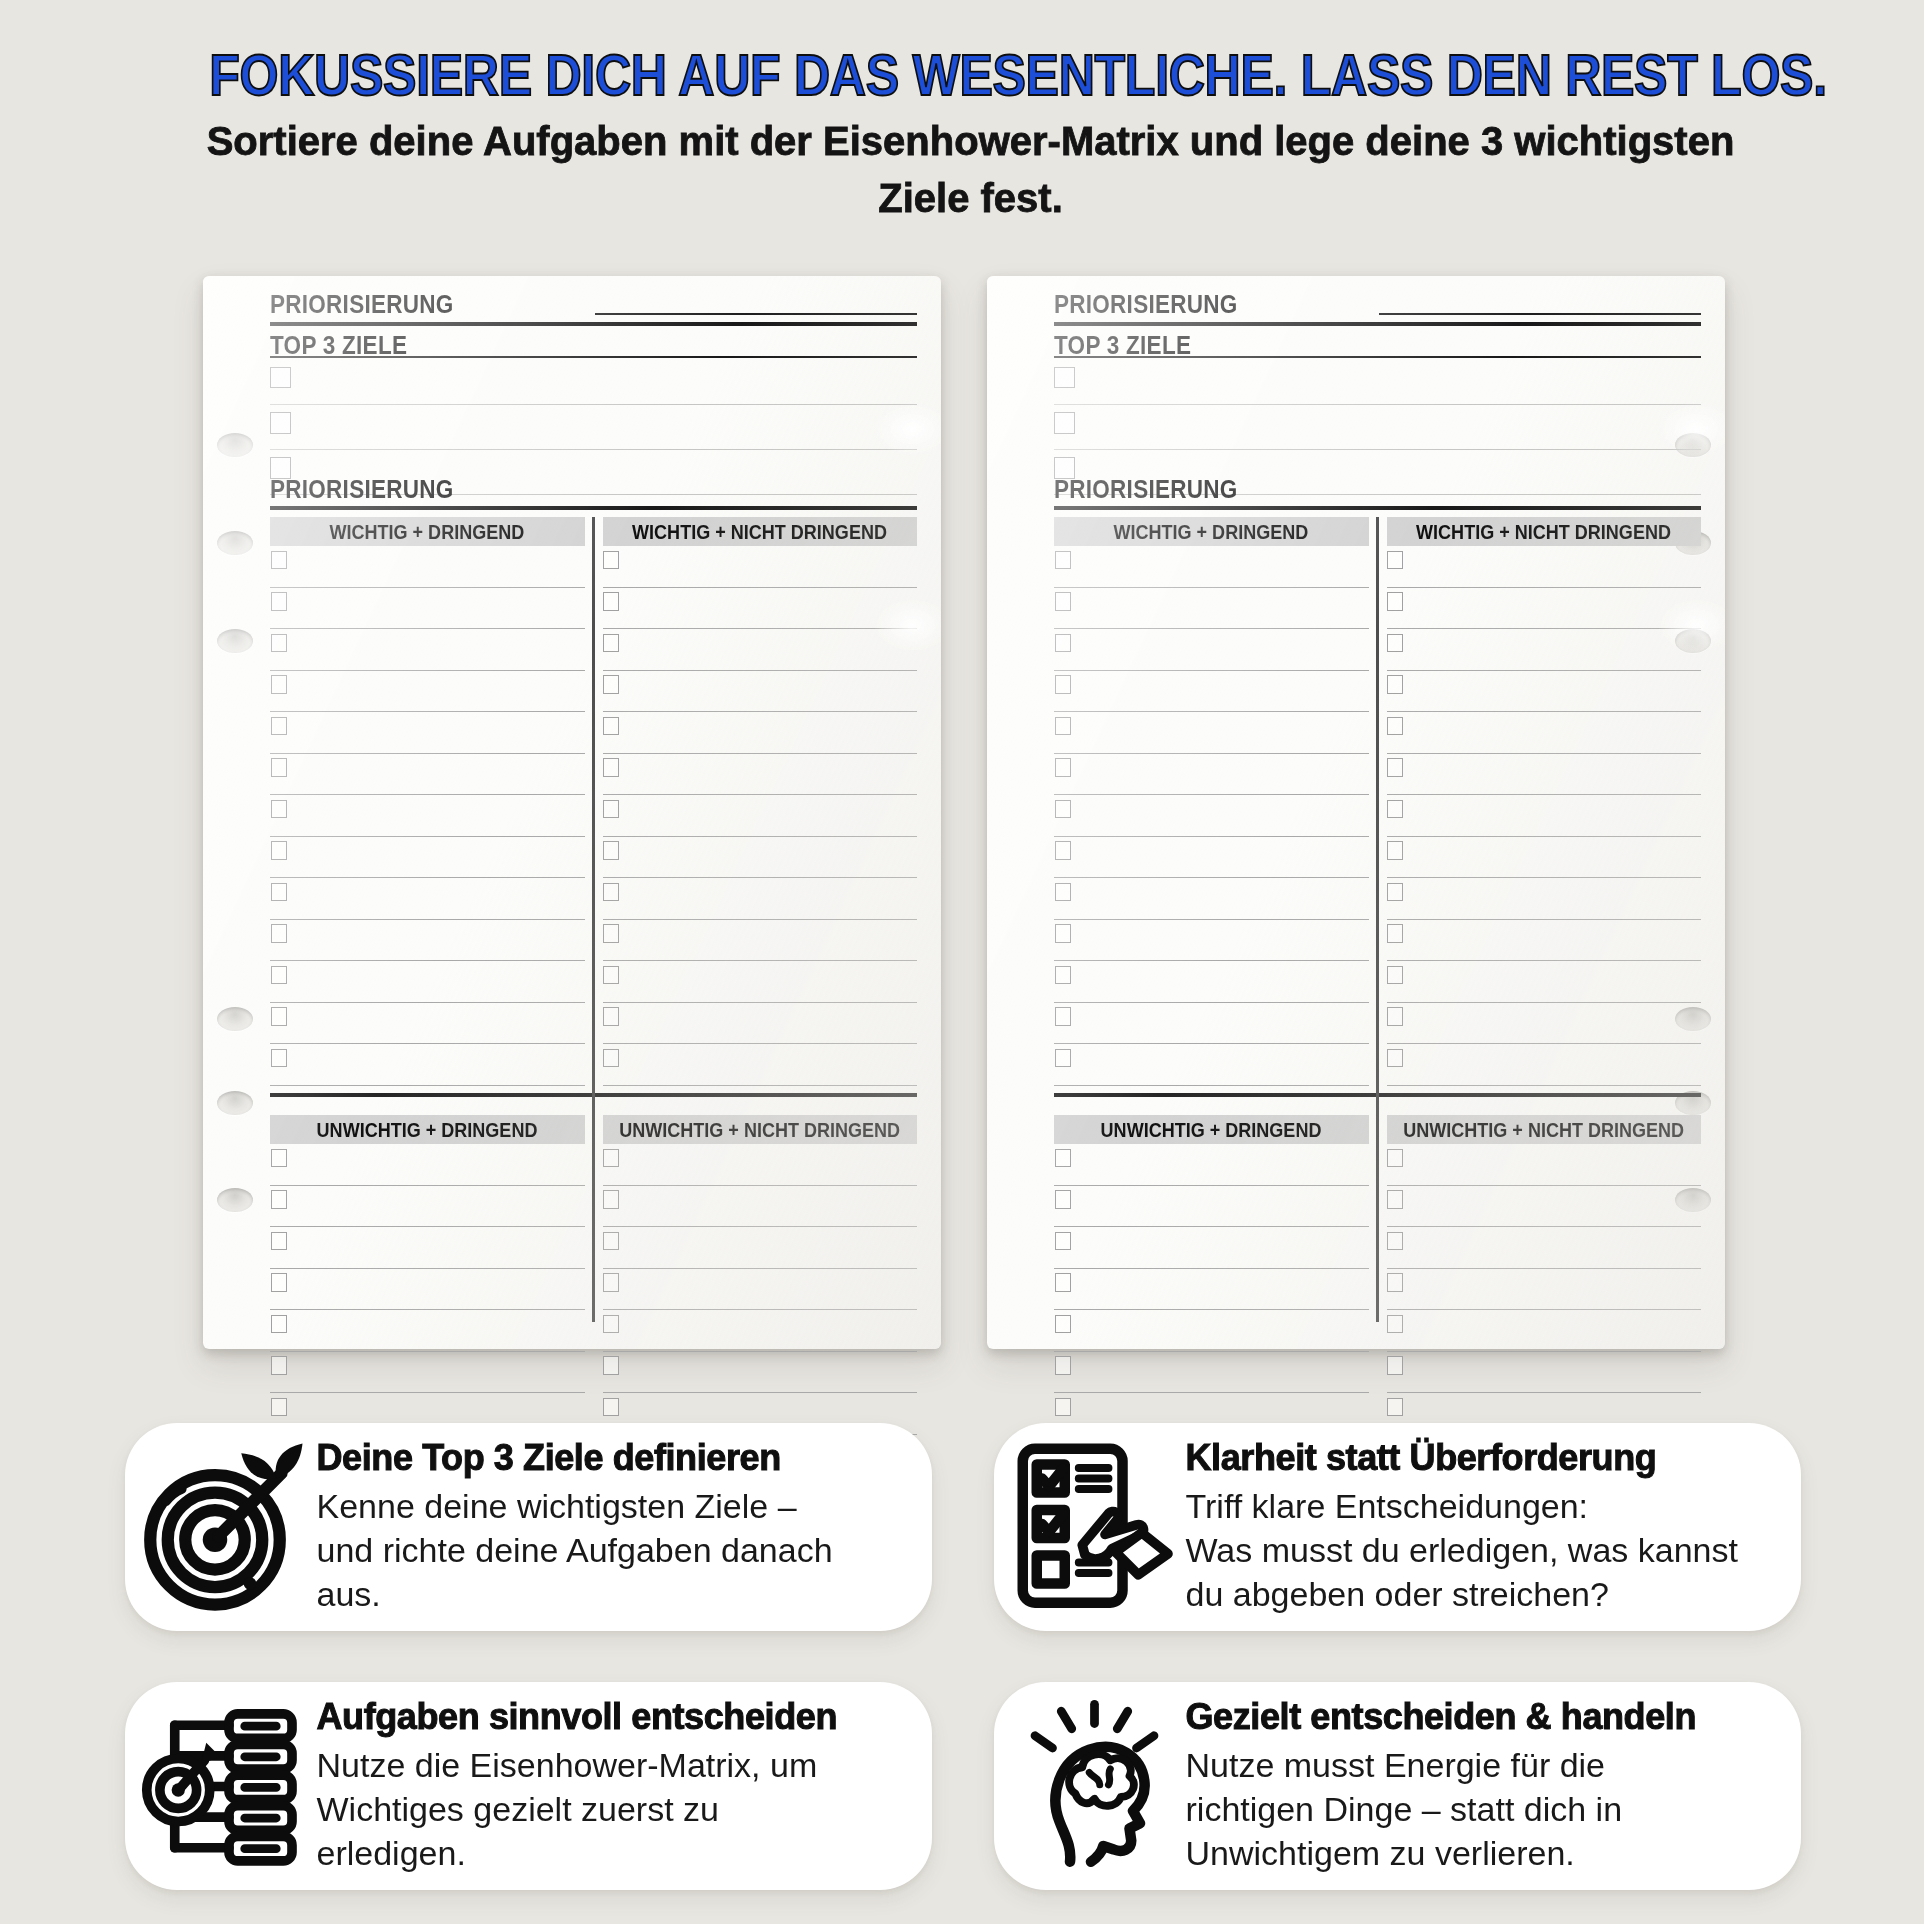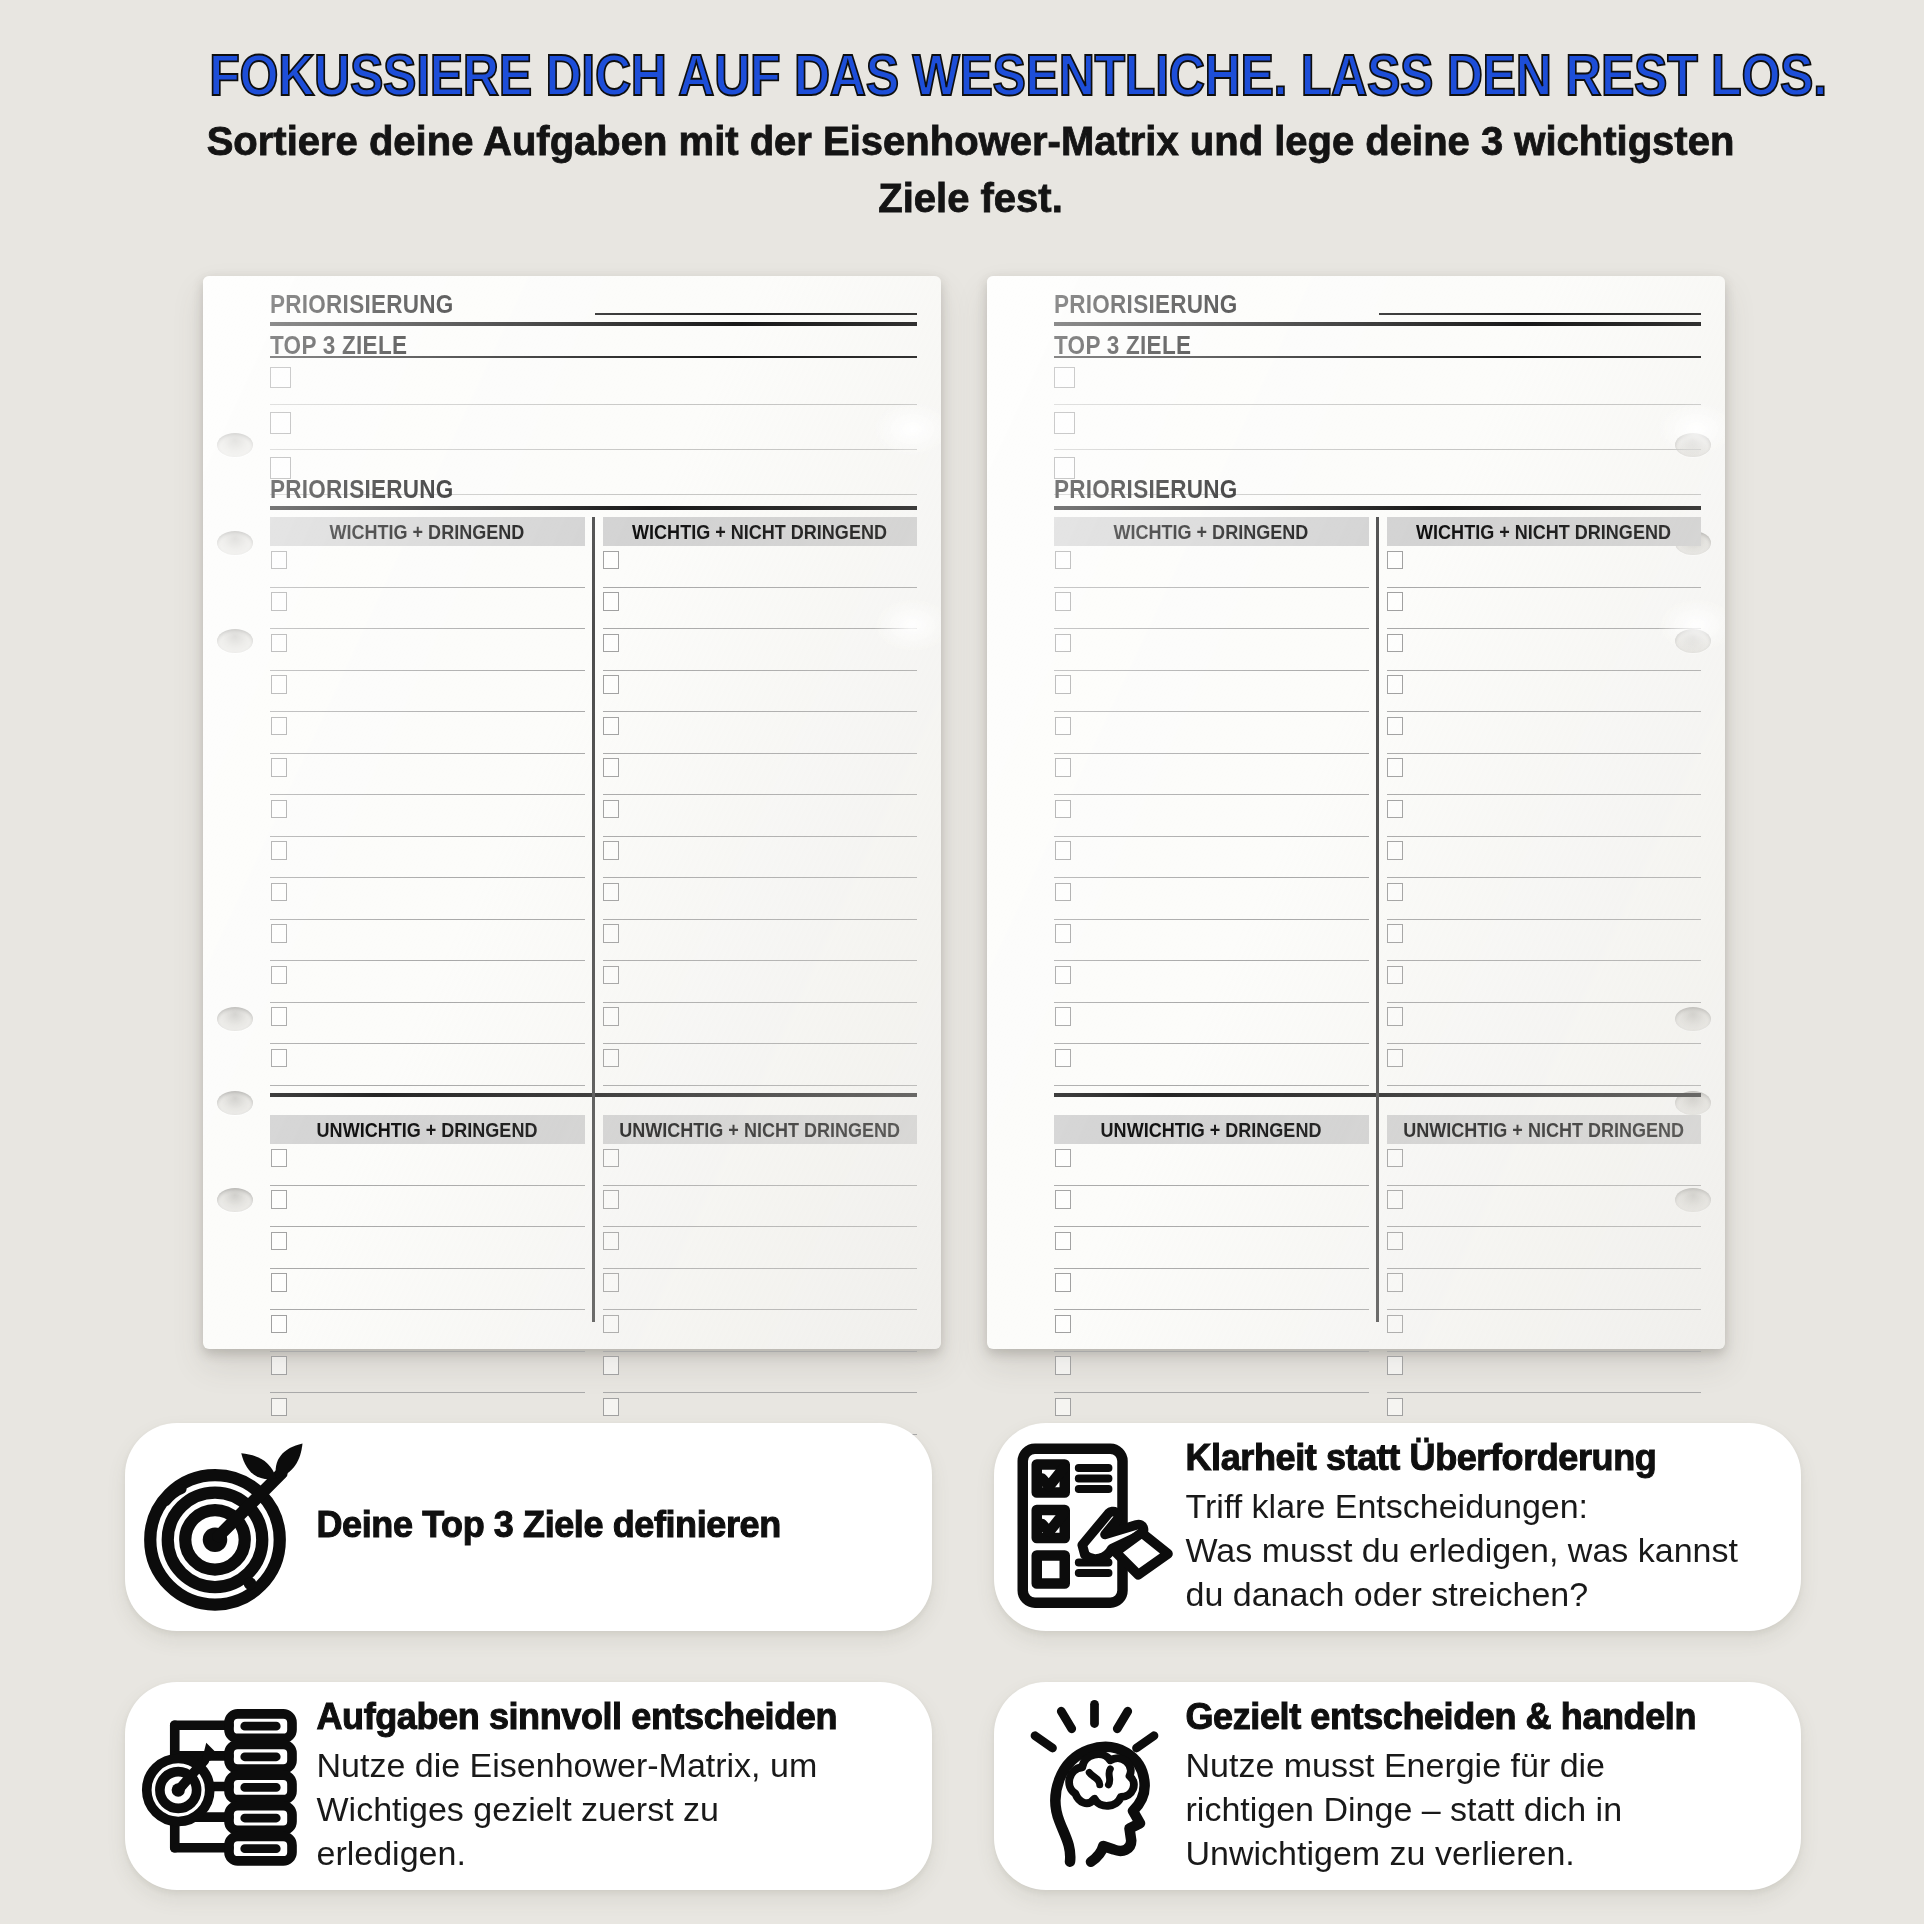--- a/index.html
+++ b/index.html
@@ -447,20 +447,23 @@
       <circle cx="44" cy="57" r="7" fill="#0c0c0c"></circle>
       <line x1="46" y1="55" x2="82" y2="19" stroke="#0c0c0c" stroke-width="7" stroke-linecap="round"></line>
       <path d="M79,22 C77,11 83,4.5 94,2 C93,11.5 89,19 79,22 Z" fill="#0c0c0c"></path>
       <path d="M79,22 C68,24 61.5,18 59,7.5 C68.5,8.5 76,12 79,22 Z" fill="#0c0c0c"></path>
       <path d="M16,35 q4,-5 9,-7" fill="none" stroke="#0c0c0c" stroke-width="5.5" stroke-linecap="round"></path>
       <circle cx="64" cy="82" r="3.6" fill="#0c0c0c"></circle>
     </svg>
   </div>
   <div class="card-text">
     <div class="card-title">Deine Top 3 Ziele definieren</div>
+    <div class="card-body">Kenne deine wichtigsten Ziele –
+und richte deine Aufgaben danach
+aus.</div>
   </div>
 </div>
 
 <div class="card c2">
   <div class="icon-wrap">
     <svg viewBox="0 0 100 100">
       <g fill="none" stroke="#0c0c0c" stroke-width="6" stroke-linejoin="round" stroke-linecap="round">
         <rect x="9" y="5" width="57" height="88" rx="7"></rect>
         <rect x="17" y="14" width="16" height="16"></rect>
         <path d="M20,22 l4,4.5 8,-10"></path>
@@ -471,21 +474,21 @@
         <path d="M41,70 h17 M41,76 h17" stroke-width="4.5"></path>
       </g>
       <path d="M43,60 L58,42 C60.5,39.5 65,41.5 63,45.5 L56,54 L74,48.5 C78,47.5 79.5,52 76,54.5 L60,62 C57,68 49,70 44.5,65.5 Z" fill="#ffffff" stroke="#0c0c0c" stroke-width="5.5" stroke-linejoin="round"></path>
       <path d="M62,64 L77,53 L92,65 L75,77 Z" fill="#ffffff" stroke="#0c0c0c" stroke-width="5.5" stroke-linejoin="round"></path>
     </svg>
   </div>
   <div class="card-text">
     <div class="card-title">Klarheit statt Überforderung</div>
     <div class="card-body">Triff klare Entscheidungen:
 Was musst du erledigen, was kannst
-du danach oder streichen?</div>
+du abgeben oder streichen?</div>
   </div>
 </div>
 
 <div class="card c3">
   <div class="icon-wrap">
     <svg viewBox="0 0 100 100">
       <g fill="none" stroke="#0c0c0c" stroke-width="5.5" stroke-linecap="round" stroke-linejoin="round">
         <path d="M21,15 V85"></path>
         <path d="M21,15 H52 M21,32.5 H52 M21,50 H52 M21,67.5 H52 M21,85 H52"></path>
         <rect x="52" y="8.5" width="36" height="14" rx="5"></rect>

